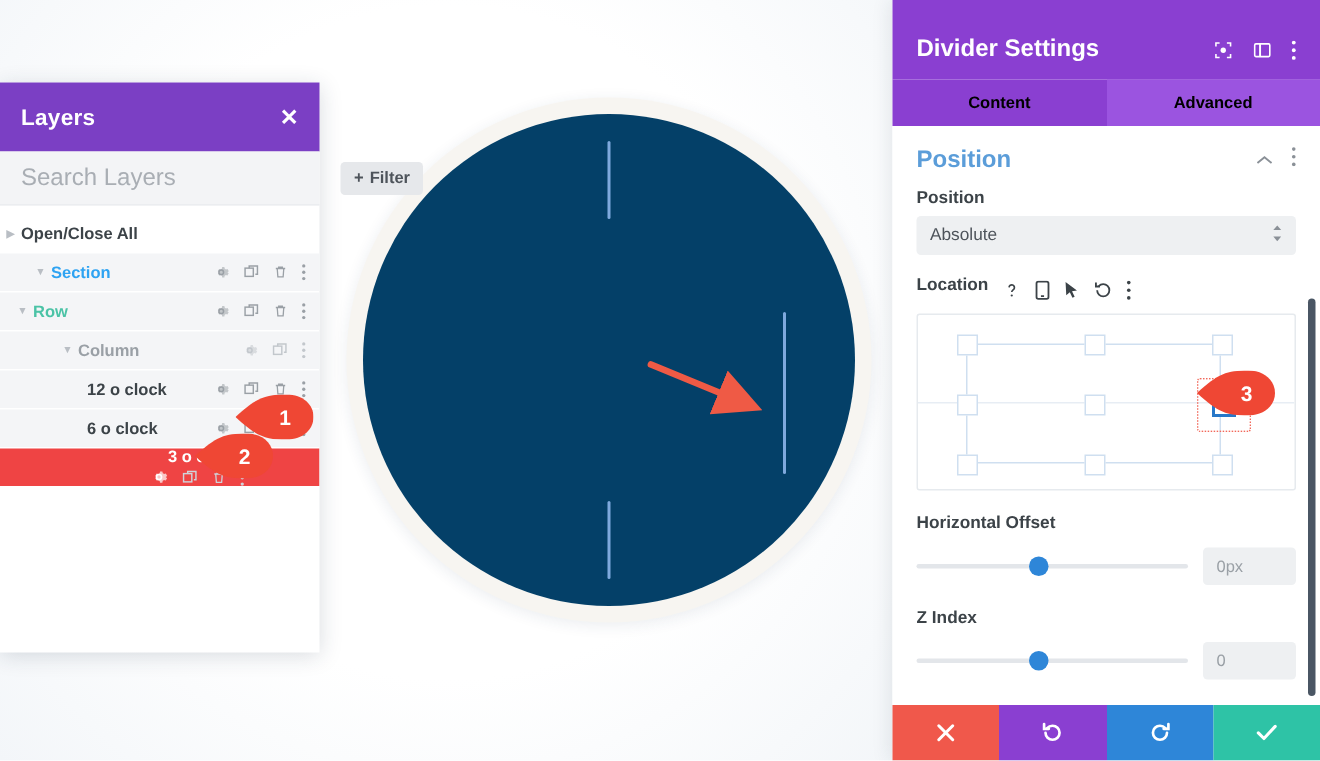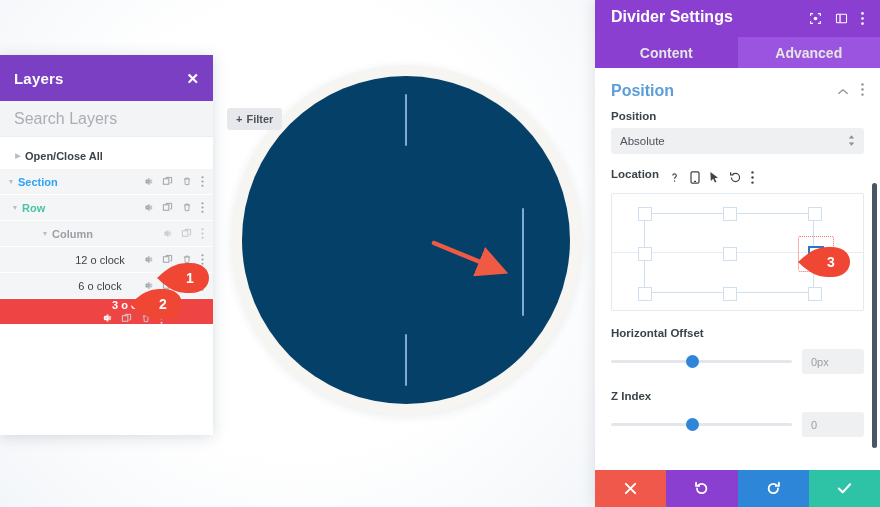--- a/index.html
+++ b/index.html
@@ -69,51 +69,51 @@
     display: flex; align-items: center; height: 25px; margin-bottom: 1px;
     font-size: 11px; position: relative;
   }
   .lrow .caret {
     width: 14px; text-align: center; color: #b9bec4; font-size: 7px; flex: none;
   }
   .lrow .lname { flex: 1; white-space: nowrap; overflow: hidden; }
   .lrow .icons { display: flex; align-items: center; gap: 9px; padding-right: 9px; }
   .lrow .icons svg { display: block; }
 
-  .row-openclose { color: #3c4348; font-weight: 600; padding-left: 11px; background: transparent; justify-content: space-between; }
+  .row-openclose { color: #3c4348; font-weight: 600; padding-left: 0; background: transparent; justify-content: space-between; }
   .row-section   { background: #f4f5f7; }
   .row-section .lname { color: #2ea3f2; font-weight: 600; }
   .row-row       { background: #f4f5f7; }
   .row-row .lname { color: #4bc3a6; font-weight: 600; }
   .row-column    { background: #f4f5f7; }
   .row-column .lname { color: #9aa0a6; font-weight: 600; }
   .row-module    { background: #f4f5f7; }
-  .row-module .lname { color: #3c4348; font-weight: 400; text-align: center; }
+  .row-module .lname { color: #3c4348; font-weight: 700; }
   .row-active    { background: #ef4444; flex-direction: column; }
   .row-active .lname { color: #ffffff; font-weight: 600; }
-  .indent1 { padding-left: 4px; }
+  .indent1 { padding-left: 20px; }
   .indent2 { padding-left: 8px; }
   .indent3 { padding-left: 38px; }
   .indent4 { padding-left: 58px; }
 
   
   #settings-panel {
     position: absolute; right: 0; top: 0; width: 285px; height: 507px;
     background: #ffffff; display: flex; flex-direction: column;
     box-shadow: -2px 0 12px rgba(30,45,70,.10);
   }
-  #sp-header { background: #8a3fd1; padding: 8px 16px 8px 16px; }
+  #sp-header { background: #8a3fd1; padding: 24px 16px 8px 16px; }
   #sp-header-top { display: flex; align-items: flex-start; justify-content: space-between; }
   #sp-title { color: #fff; font-size: 16px; font-weight: bold; }
   #sp-header-icons { display: flex; align-items: center; gap: 13px; padding-top: 3px; }
   #sp-preset { color: #e2cdf5; font-size: 10.5px; margin-top: 3px; cursor: pointer; }
   #sp-tabs { display: flex; background: #8a3fd1; height: 31px; }
   .sp-tab {
     flex: 1; display: flex; align-items: center; justify-content: center;
-    color: #e5e5e5; font-size: 14px; font-weight: 600; cursor: pointer;
+    color: #000000; font-size: 11px; font-weight: 600; cursor: pointer;
   }
   .sp-tab.active { background: #9b54e0; }
 
   #sp-scrollarea { flex: 1; position: relative; overflow: hidden; background: #fff; padding: 0 16px; }
   #sp-scrollbar {
     position: absolute; right: 3px; top: 115px; width: 5px; height: 265px;
     background: #4a5664; border-radius: 3px;
   }
 
   #section-head {

